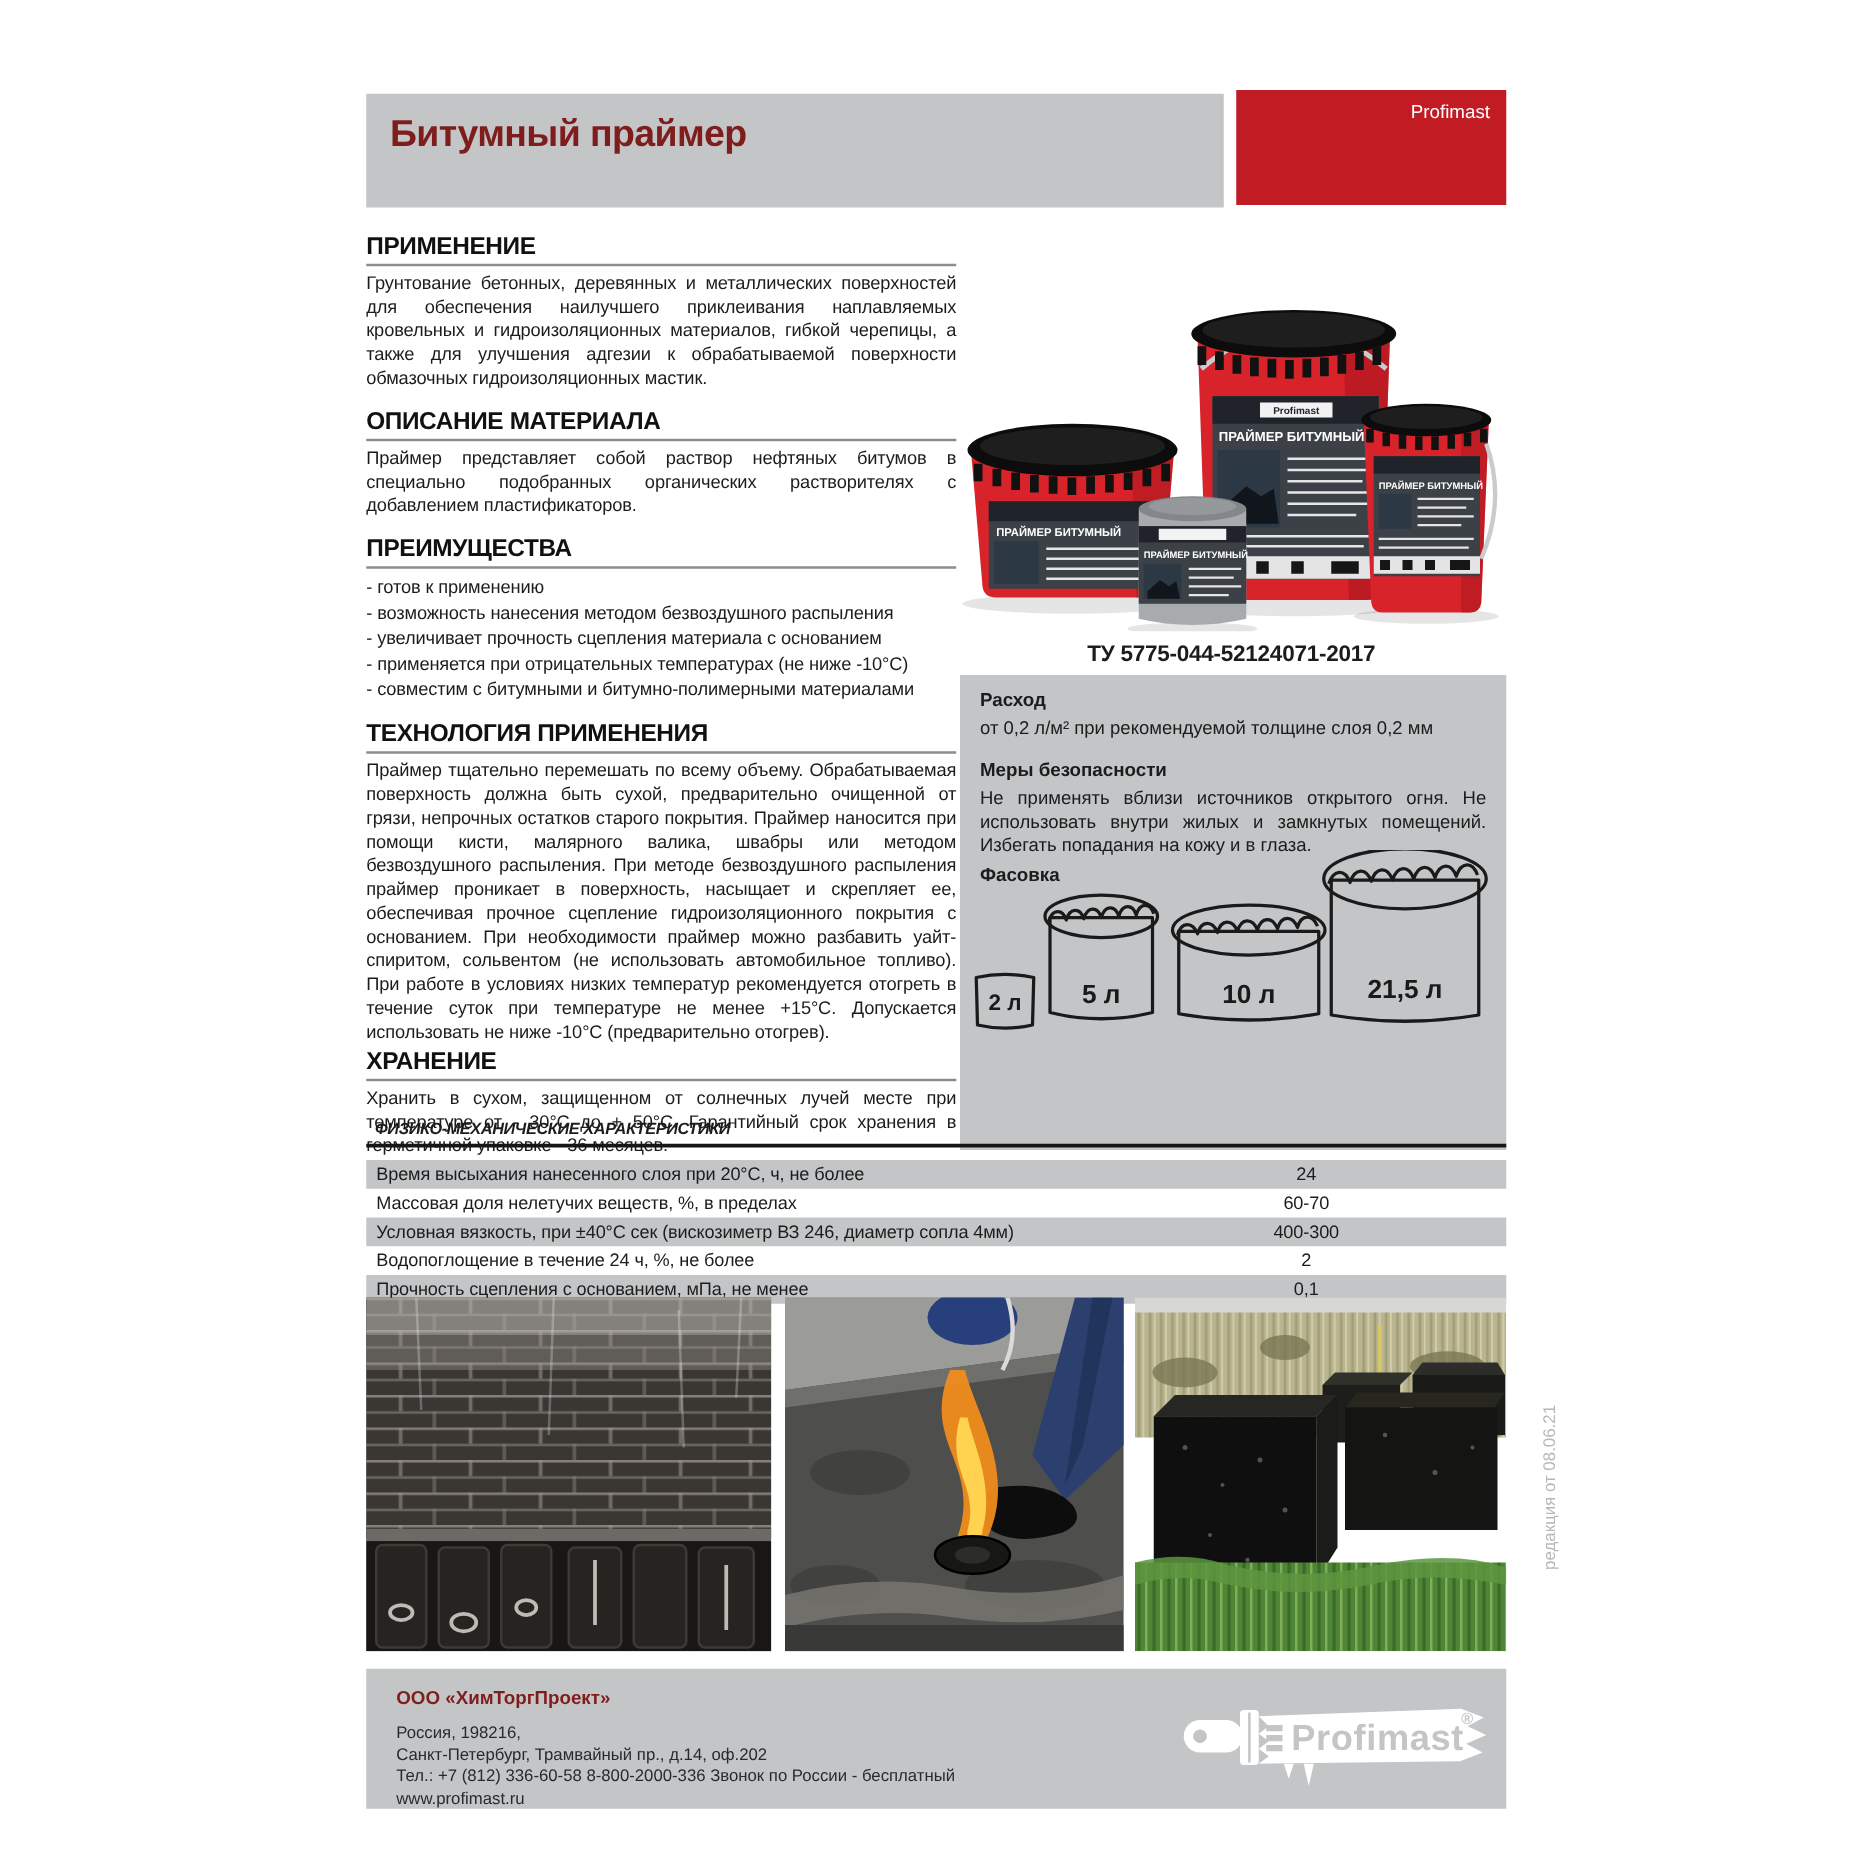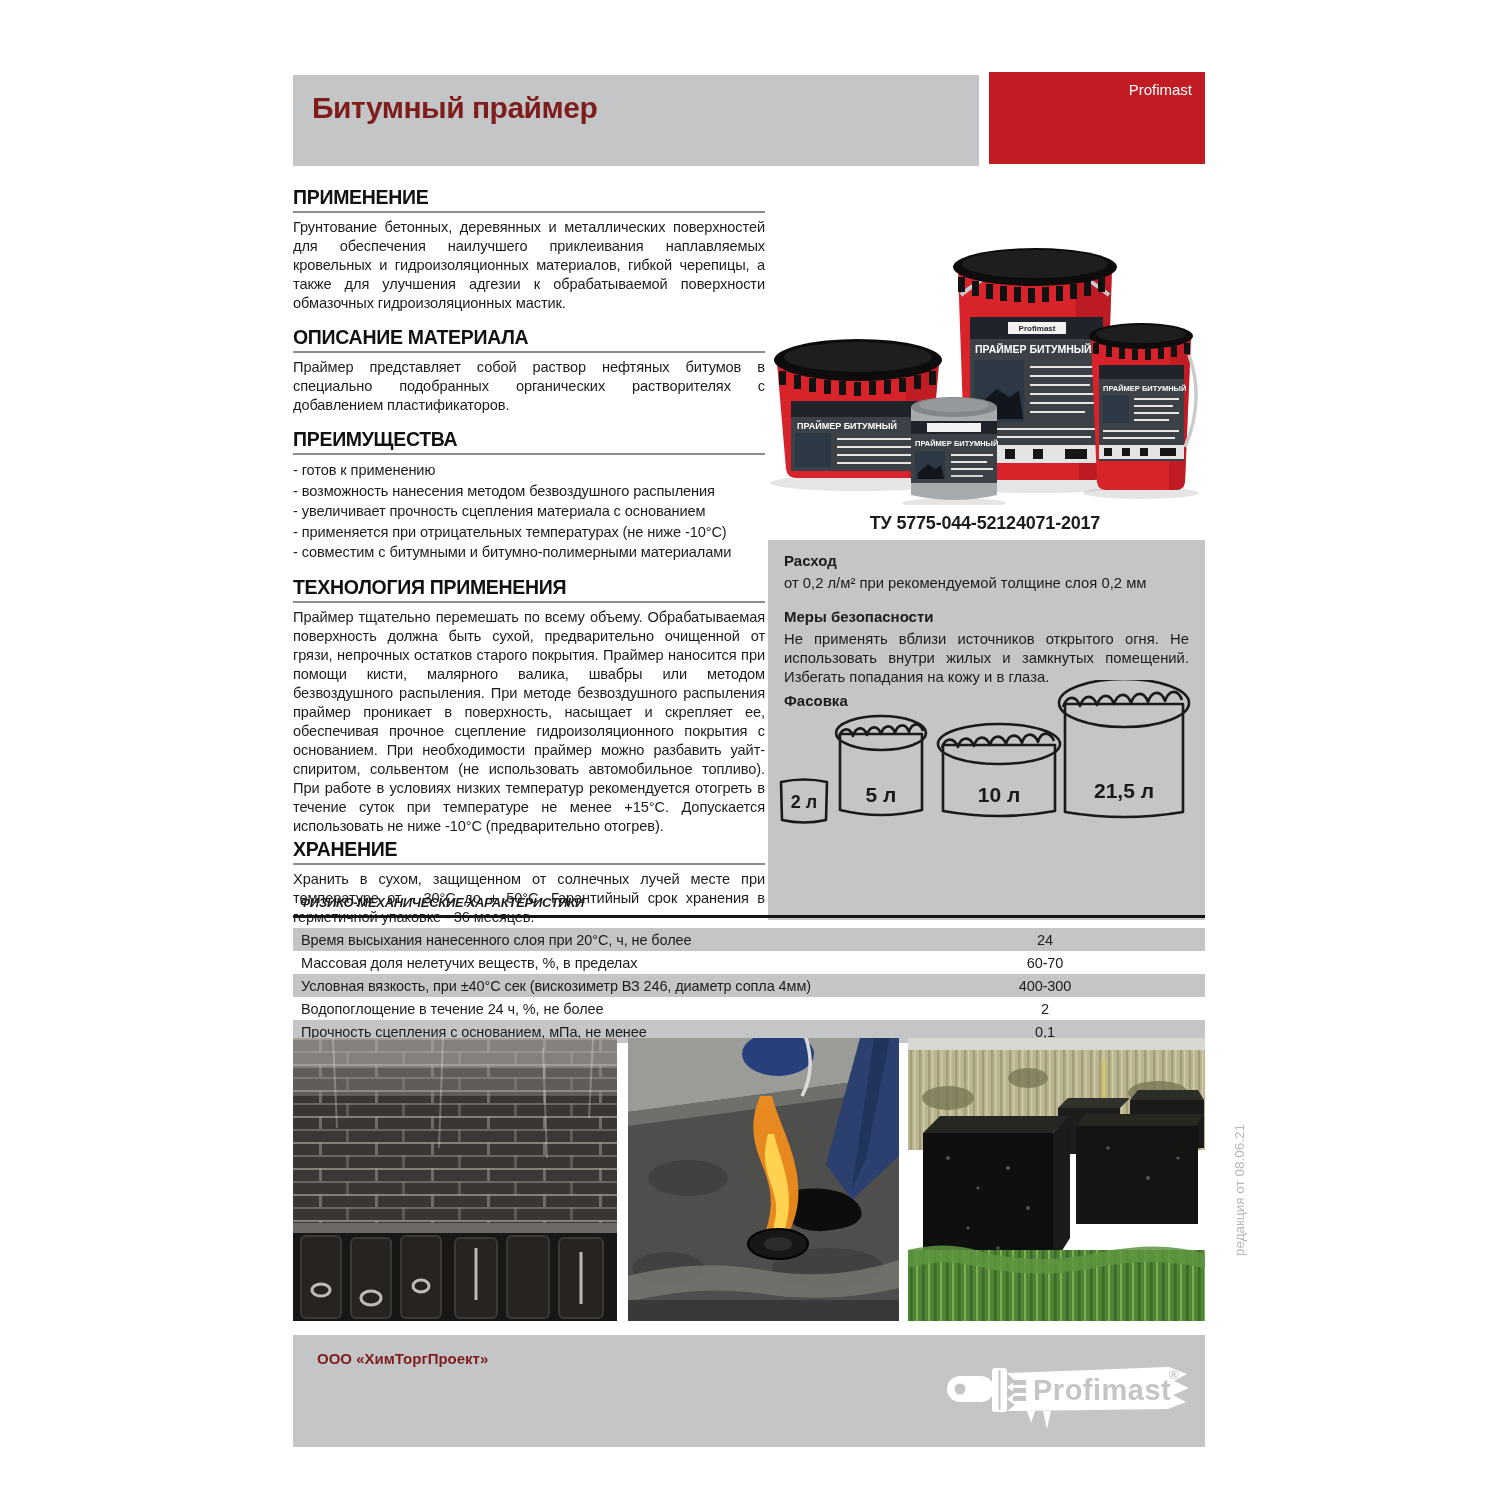--- a/index.html
+++ b/index.html
@@ -415,20 +415,26 @@
       </g>
       <rect y="212" width="297" height="71" fill="url(#p3g)"></rect>
       <path d="M0,212 q40,-10 74,2 q60,14 120,0 q60,-12 103,2 l0,14 q-60,-12 -110,0 q-60,12 -120,-2 q-34,-8 -67,2 z" fill="#5d9540" opacity="0.85"></path>
     </svg>
   </div>
 
   <div class="edition">редакция от 08.06.21</div>
 
   <div class="footer">
     <div class="company">ООО «ХимТоргПроект»</div>
+    <div class="addr">
+      <div>Россия, 198216,</div>
+      <div>Санкт-Петербург, Трамвайный пр., д.14, оф.202</div>
+      <div>Тел.: +7 (812) 336-60-58 8-800-2000-336 Звонок по России - бесплатный</div>
+      <div>www.profimast.ru</div>
+    </div>
     <svg class="logo" width="250" height="86" viewBox="0 0 250 86">
       <g>
         <rect x="4" y="29" width="47" height="26" rx="13" fill="#ffffff"></rect>
         <circle cx="17" cy="42" r="5.5" fill="#c3c5c7"></circle>
         <rect x="49" y="21" width="15" height="44" rx="3" fill="#ffffff"></rect>
         <line x1="56.5" y1="23" x2="56.5" y2="63" stroke="#c3c5c7" stroke-width="2"></line>
         <path d="M64,26 L226,20 L244,27 L231,34 L246,41 L230,48 L243,55 L225,62 L64,64
                  L72,58 L64,52 L72,46 L64,40 L72,34 Z" fill="#ffffff"></path>
         <polygon points="84,64 92,64 88,76" fill="#ffffff"></polygon>
         <polygon points="100,64 108,64 104,82" fill="#ffffff"></polygon>

